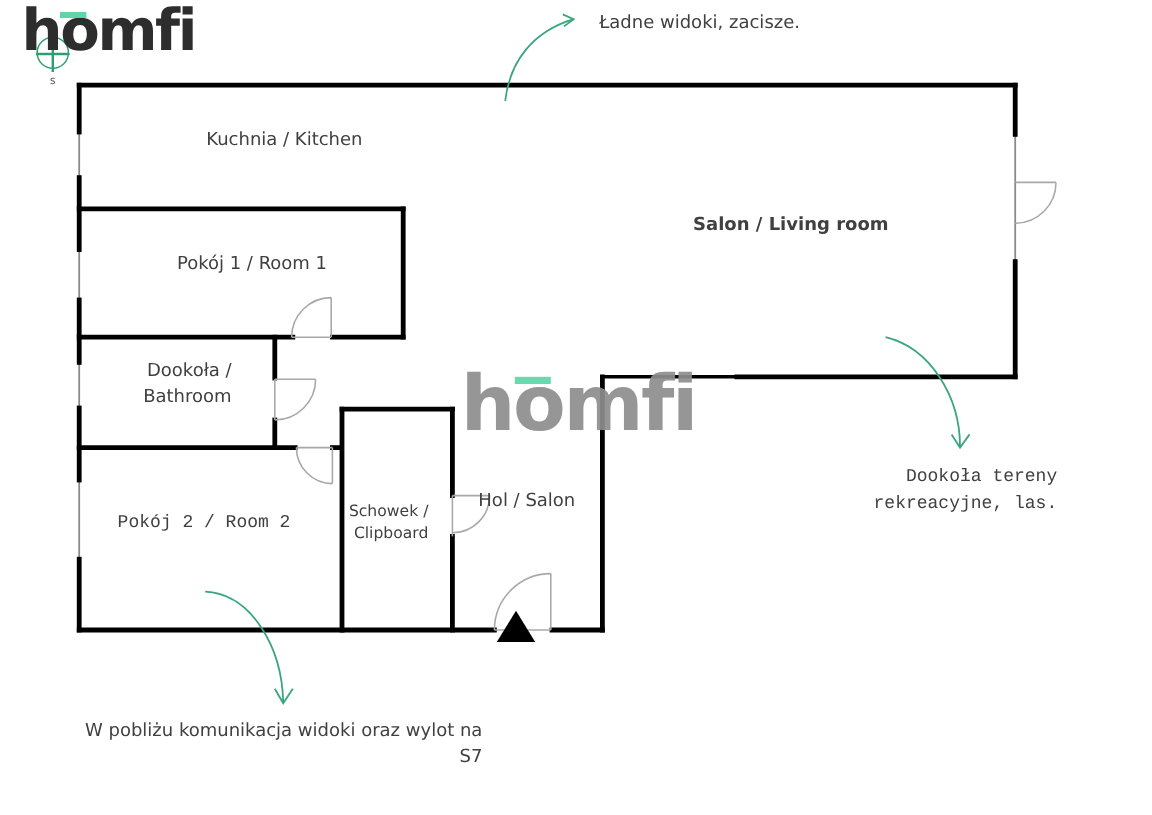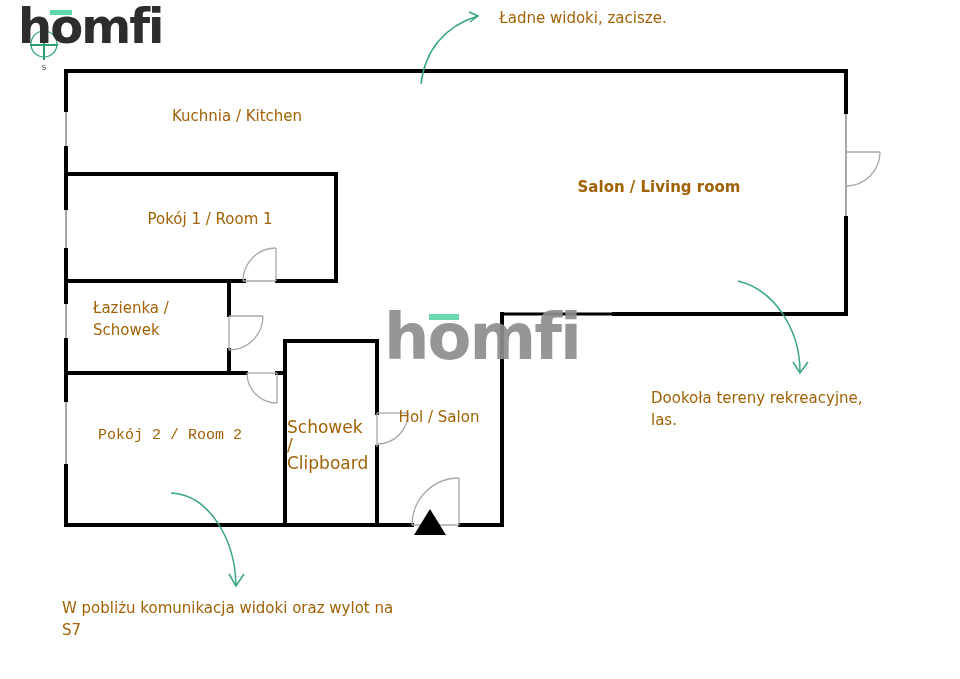--- a/index.html
+++ b/index.html
@@ -1,19 +1,19 @@
 <!DOCTYPE html>
 <html><head>
 <meta charset="utf-8">
 <style>
   html, body { margin: 0; padding: 0; background: #ffffff; }
   body { width: 960px; height: 679px; position: relative; overflow: hidden; font-family: "DejaVu Sans", sans-serif; }
   #plan { position: absolute; left: 0; top: 0; }
-  .label { position: absolute; color: #a16207; font-family: "DejaVu Sans", sans-serif; font-size: 15px; text-align: left; line-height: 22px; white-space: nowrap; transform: translateX(-50%); }
-  .label.small { font-size: 17px; line-height: 18px; }
+  .label { position: absolute; color: #404040; font-family: "DejaVu Sans", sans-serif; font-size: 15px; text-align: right; line-height: 22px; white-space: nowrap; transform: translateX(-50%); }
+  .label.small { font-size: 13px; line-height: 18px; }
   .label.multi { white-space: normal; }
   .logo { position: absolute; font-family: "DejaVu Sans", sans-serif; font-weight: bold; letter-spacing: -2px; }
   .logo .bar { position: absolute; background: #5fd6a7; }
   #logo-main { left: 18px; top: -2px; font-size: 48px; color: #2d2d2d; }
   #logo-main .bar { left: 32px; top: 12px; width: 22px; height: 5px; }
   #logo-wm { left: 384px; top: 300px; font-size: 64px; color: #8e8e8e; opacity: 0.92; }
   #logo-wm .bar { left: 45px; top: 14px; width: 30px; height: 6px; }
 </style>
 </head>
 <body>
@@ -116,20 +116,20 @@
 </div>
 
 <div class="logo" id="logo-wm">
   <span class="bar"></span>
   <span>homfi</span>
 </div>
 
 <div class="label" style="left:237px; top:105px;">Kuchnia / Kitchen</div>
 <div class="label" style="left:210px; top:208px;">Pokój 1 / Room 1</div>
 <div class="label" style="left:659px; top:176px;font-weight:bold;">Salon / Living room</div>
-<div class="label multi" style="left:143px; top:297px; width:100px;">Łazienka / Schowek</div>
+<div class="label multi" style="left:143px; top:297px; width:100px;">Dookoła / Bathroom</div>
 <div class="label" style="left:170px; top:425px;font-family:Liberation Mono, monospace;">Pokój 2 / Room 2</div>
 <div class="label small multi" style="left:322px; top:418px; width:70px;">Schowek / Clipboard</div>
 <div class="label" style="left:439px; top:406px;">Hol / Salon</div>
 
 <div class="label" style="left:583px; top:7px;">Ładne widoki, zacisze.</div>
-<div class="label multi" style="left:766px; top:387px; width:230px;">Dookoła tereny rekreacyjne, las.</div>
+<div class="label multi" style="left:766px; top:387px; width:230px;font-family:Liberation Mono, monospace;">Dookoła tereny rekreacyjne, las.</div>
 <div class="label multi" style="left:232px; top:597px; width:340px;">W pobliżu komunikacja widoki oraz wylot na S7</div>
 
 </body></html>

